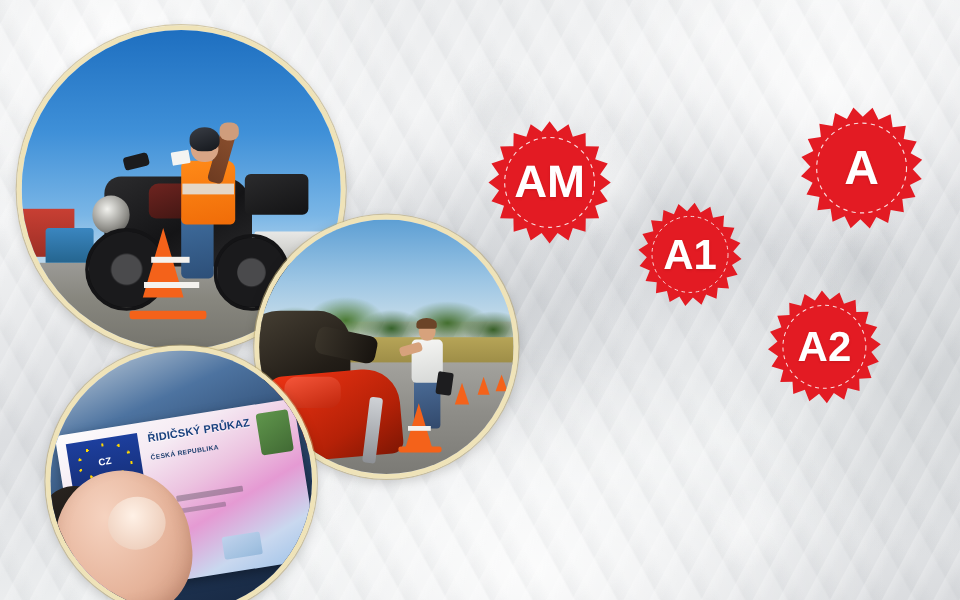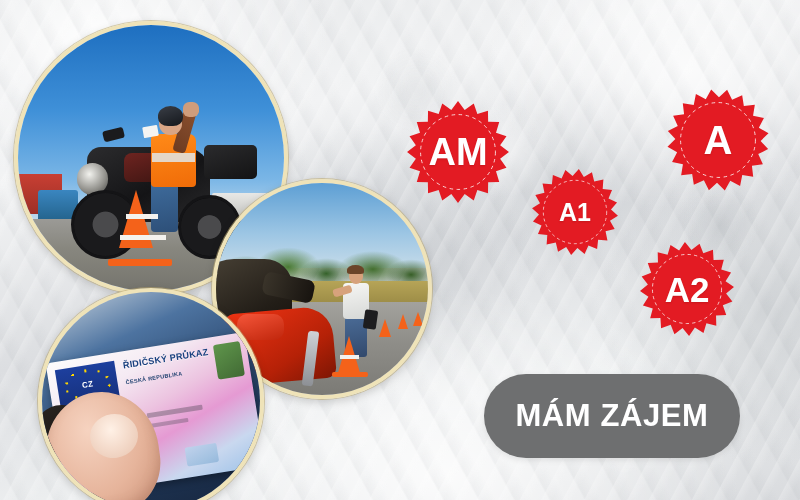--- a/index.html
+++ b/index.html
@@ -251,21 +251,21 @@
   .badge svg { position:absolute; inset:0; width:100%; height:100%; overflow:visible; }
   .badge-label {
     position:absolute; inset:0;
     display:flex; align-items:center; justify-content:center;
     color:#fff; font-weight:bold; line-height:1;
     text-shadow:0 1px 2px rgba(110,10,10,.25);
   }
   #badge-am { left:406px; top:100px; width:104px; height:104px; z-index:10;text-decoration:underline; }
   #badge-am .badge-label { font-size:38px; }
   #badge-a1 { left:531px; top:168px; width:88px; height:88px;  z-index:11; }
-  #badge-a1 .badge-label { font-size:25px; }
+  #badge-a1 .badge-label { font-size:35px; }
   #badge-a  { left:666px; top:88px;  width:104px; height:104px; z-index:10; }
   #badge-a  .badge-label { font-size:40px; }
   #badge-a2 { left:639px; top:241px; width:96px;  height:96px;  z-index:11; }
   #badge-a2 .badge-label { font-size:35px; }
 
   
   #cta-button {
     position:absolute; left:484px; top:374px; width:256px; height:84px;
     background:#6e6f70; border-radius:42px; z-index:12;
     display:flex; align-items:center; justify-content:center;
@@ -388,17 +388,14 @@
 
   <div class="badge" id="badge-a2">
     <svg viewBox="0 0 100 100">
       <polygon class="burst-a2" points="97.22,63.07 87.32,66.98 90.87,77.02 80.24,77.68 80.52,88.33 70.21,85.67 67.18,95.89 58.20,90.17 52.16,98.95 45.38,90.74 36.93,97.22 33.02,87.32 22.98,90.87 22.32,80.24 11.67,80.52 14.33,70.21 4.11,67.18 9.83,58.20 1.05,52.16 9.26,45.38 2.78,36.93 12.68,33.02 9.13,22.98 19.76,22.32 19.48,11.67 29.79,14.33 32.82,4.11 41.80,9.83 47.84,1.05 54.62,9.26 63.07,2.78 66.98,12.68 77.02,9.13 77.68,19.76 88.33,19.48 85.67,29.79 95.89,32.82 90.17,41.80 98.95,47.84 90.74,54.62" fill="#e31b23"></polygon>
       <circle cx="50" cy="50" r="36" fill="none" stroke="#ffffff" stroke-width="0.9" stroke-dasharray="3.4 3.4" opacity=".85"></circle>
     </svg>
     <div class="badge-label" style="color: rgb(255, 255, 255);">A2</div>
   </div>
 
 
-  <button id="cta-button" style="background: rgb(110, 111, 112);">
-    <span id="cta-label" style="color: rgb(255, 255, 255);">MÁM ZÁJEM</span>
-  </button>
 
 </div>
 
 </body></html>

